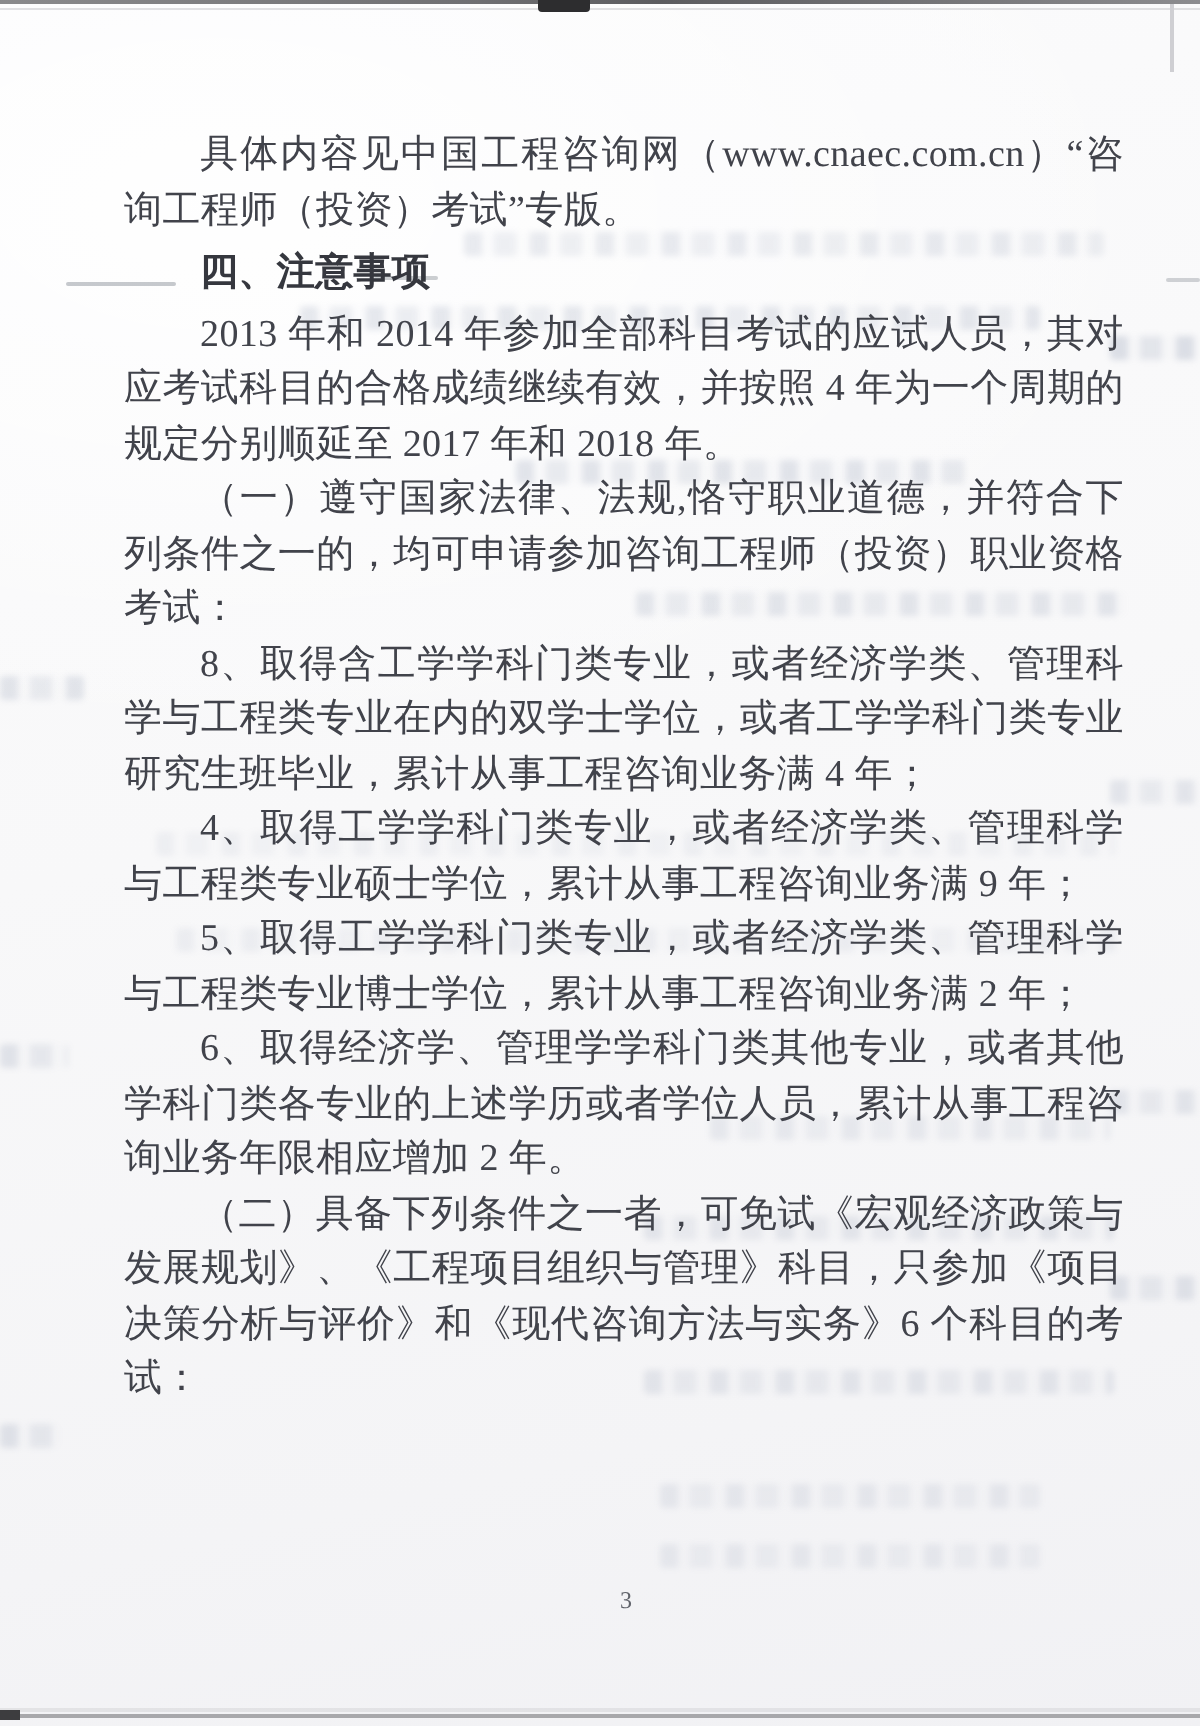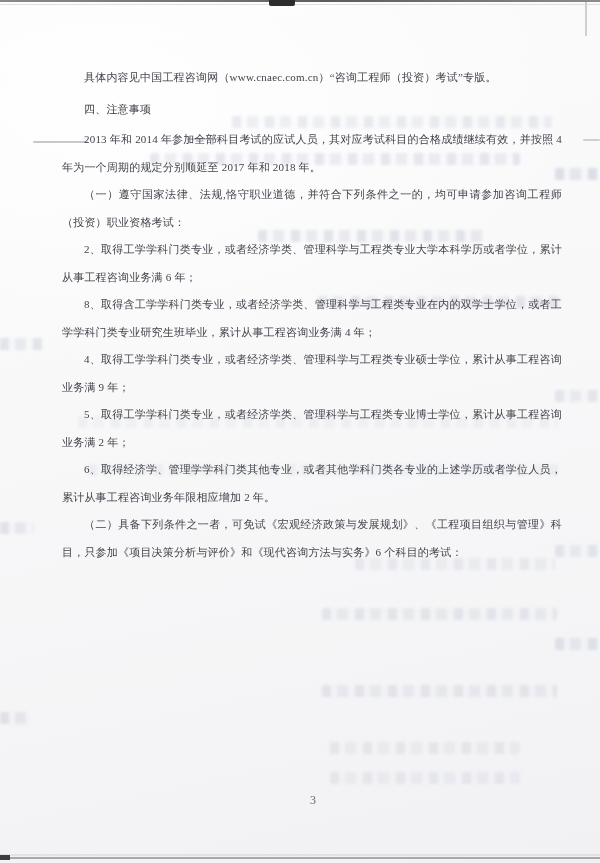--- a/index.html
+++ b/index.html
@@ -60,30 +60,30 @@
       rgba(141,152,176,0.55) 0px, rgba(141,152,176,0.55) 9px,
       rgba(141,152,176,0.06) 9px, rgba(141,152,176,0.06) 15px,
       rgba(141,152,176,0.4) 15px, rgba(141,152,176,0.4) 26px,
       rgba(141,152,176,0.05) 26px, rgba(141,152,176,0.05) 33px);
   }
   
   .content {
     position: absolute;
     top: 64px; left: 62px;
     width: 500px;
-    font-size: 11px;
+    font-size: 19px;
     line-height: 27.5px;
     letter-spacing: 0.2px;
     color: #41434b;
     text-align: justify;
   }
   .content p { margin: 0; text-indent: 2em; }
   .content p.heading {
     margin: 4px 0 3px;
-    font-weight: normal;
+    font-weight: bold;
     color: #35373e;
     text-align: left;
   }
   .pagenum {
     position: absolute;
     top: 793px; left: 0; right: 0;
     text-align: center;
     transform: translateX(13px);
     font-size: 12px;
     color: #61646b;
@@ -123,21 +123,20 @@
   <div class="smudge" style="left:322px; top:685px; width:235px; opacity:.33;"></div>
   <div class="smudge" style="left:0px; top:712px; width:30px; opacity:.4;"></div>
   <div class="smudge" style="left:330px; top:742px; width:190px; opacity:.28;"></div>
   <div class="smudge" style="left:330px; top:772px; width:190px; opacity:.26;"></div>
 
   <div class="content">
       <p class="body">具体内容见中国工程咨询网（www.cnaec.com.cn）“咨询工程师（投资）考试”专版。</p>
       <p class="heading">四、注意事项</p>
       <p class="body">2013 年和 2014 年参加全部科目考试的应试人员，其对应考试科目的合格成绩继续有效，并按照 4 年为一个周期的规定分别顺延至 2017 年和 2018 年。</p>
       <p class="body">（一）遵守国家法律、法规,恪守职业道德，并符合下列条件之一的，均可申请参加咨询工程师（投资）职业资格考试：</p>
-      <p class="body">2、取得工学学科门类专业，或者经济学类、管理科学与工程类专业大学本科学历或者学位，累计从事工程咨询业务满 6 年；</p>
       <p class="body">8、取得含工学学科门类专业，或者经济学类、管理科学与工程类专业在内的双学士学位，或者工学学科门类专业研究生班毕业，累计从事工程咨询业务满 4 年；</p>
       <p class="body">4、取得工学学科门类专业，或者经济学类、管理科学与工程类专业硕士学位，累计从事工程咨询业务满 9 年；</p>
       <p class="body">5、取得工学学科门类专业，或者经济学类、管理科学与工程类专业博士学位，累计从事工程咨询业务满 2 年；</p>
       <p class="body">6、取得经济学、管理学学科门类其他专业，或者其他学科门类各专业的上述学历或者学位人员，累计从事工程咨询业务年限相应增加 2 年。</p>
       <p class="body">（二）具备下列条件之一者，可免试《宏观经济政策与发展规划》、《工程项目组织与管理》科目，只参加《项目决策分析与评价》和《现代咨询方法与实务》6 个科目的考试：</p>
     </div>
 
   <div class="pagenum">3</div>
 
 </div>

